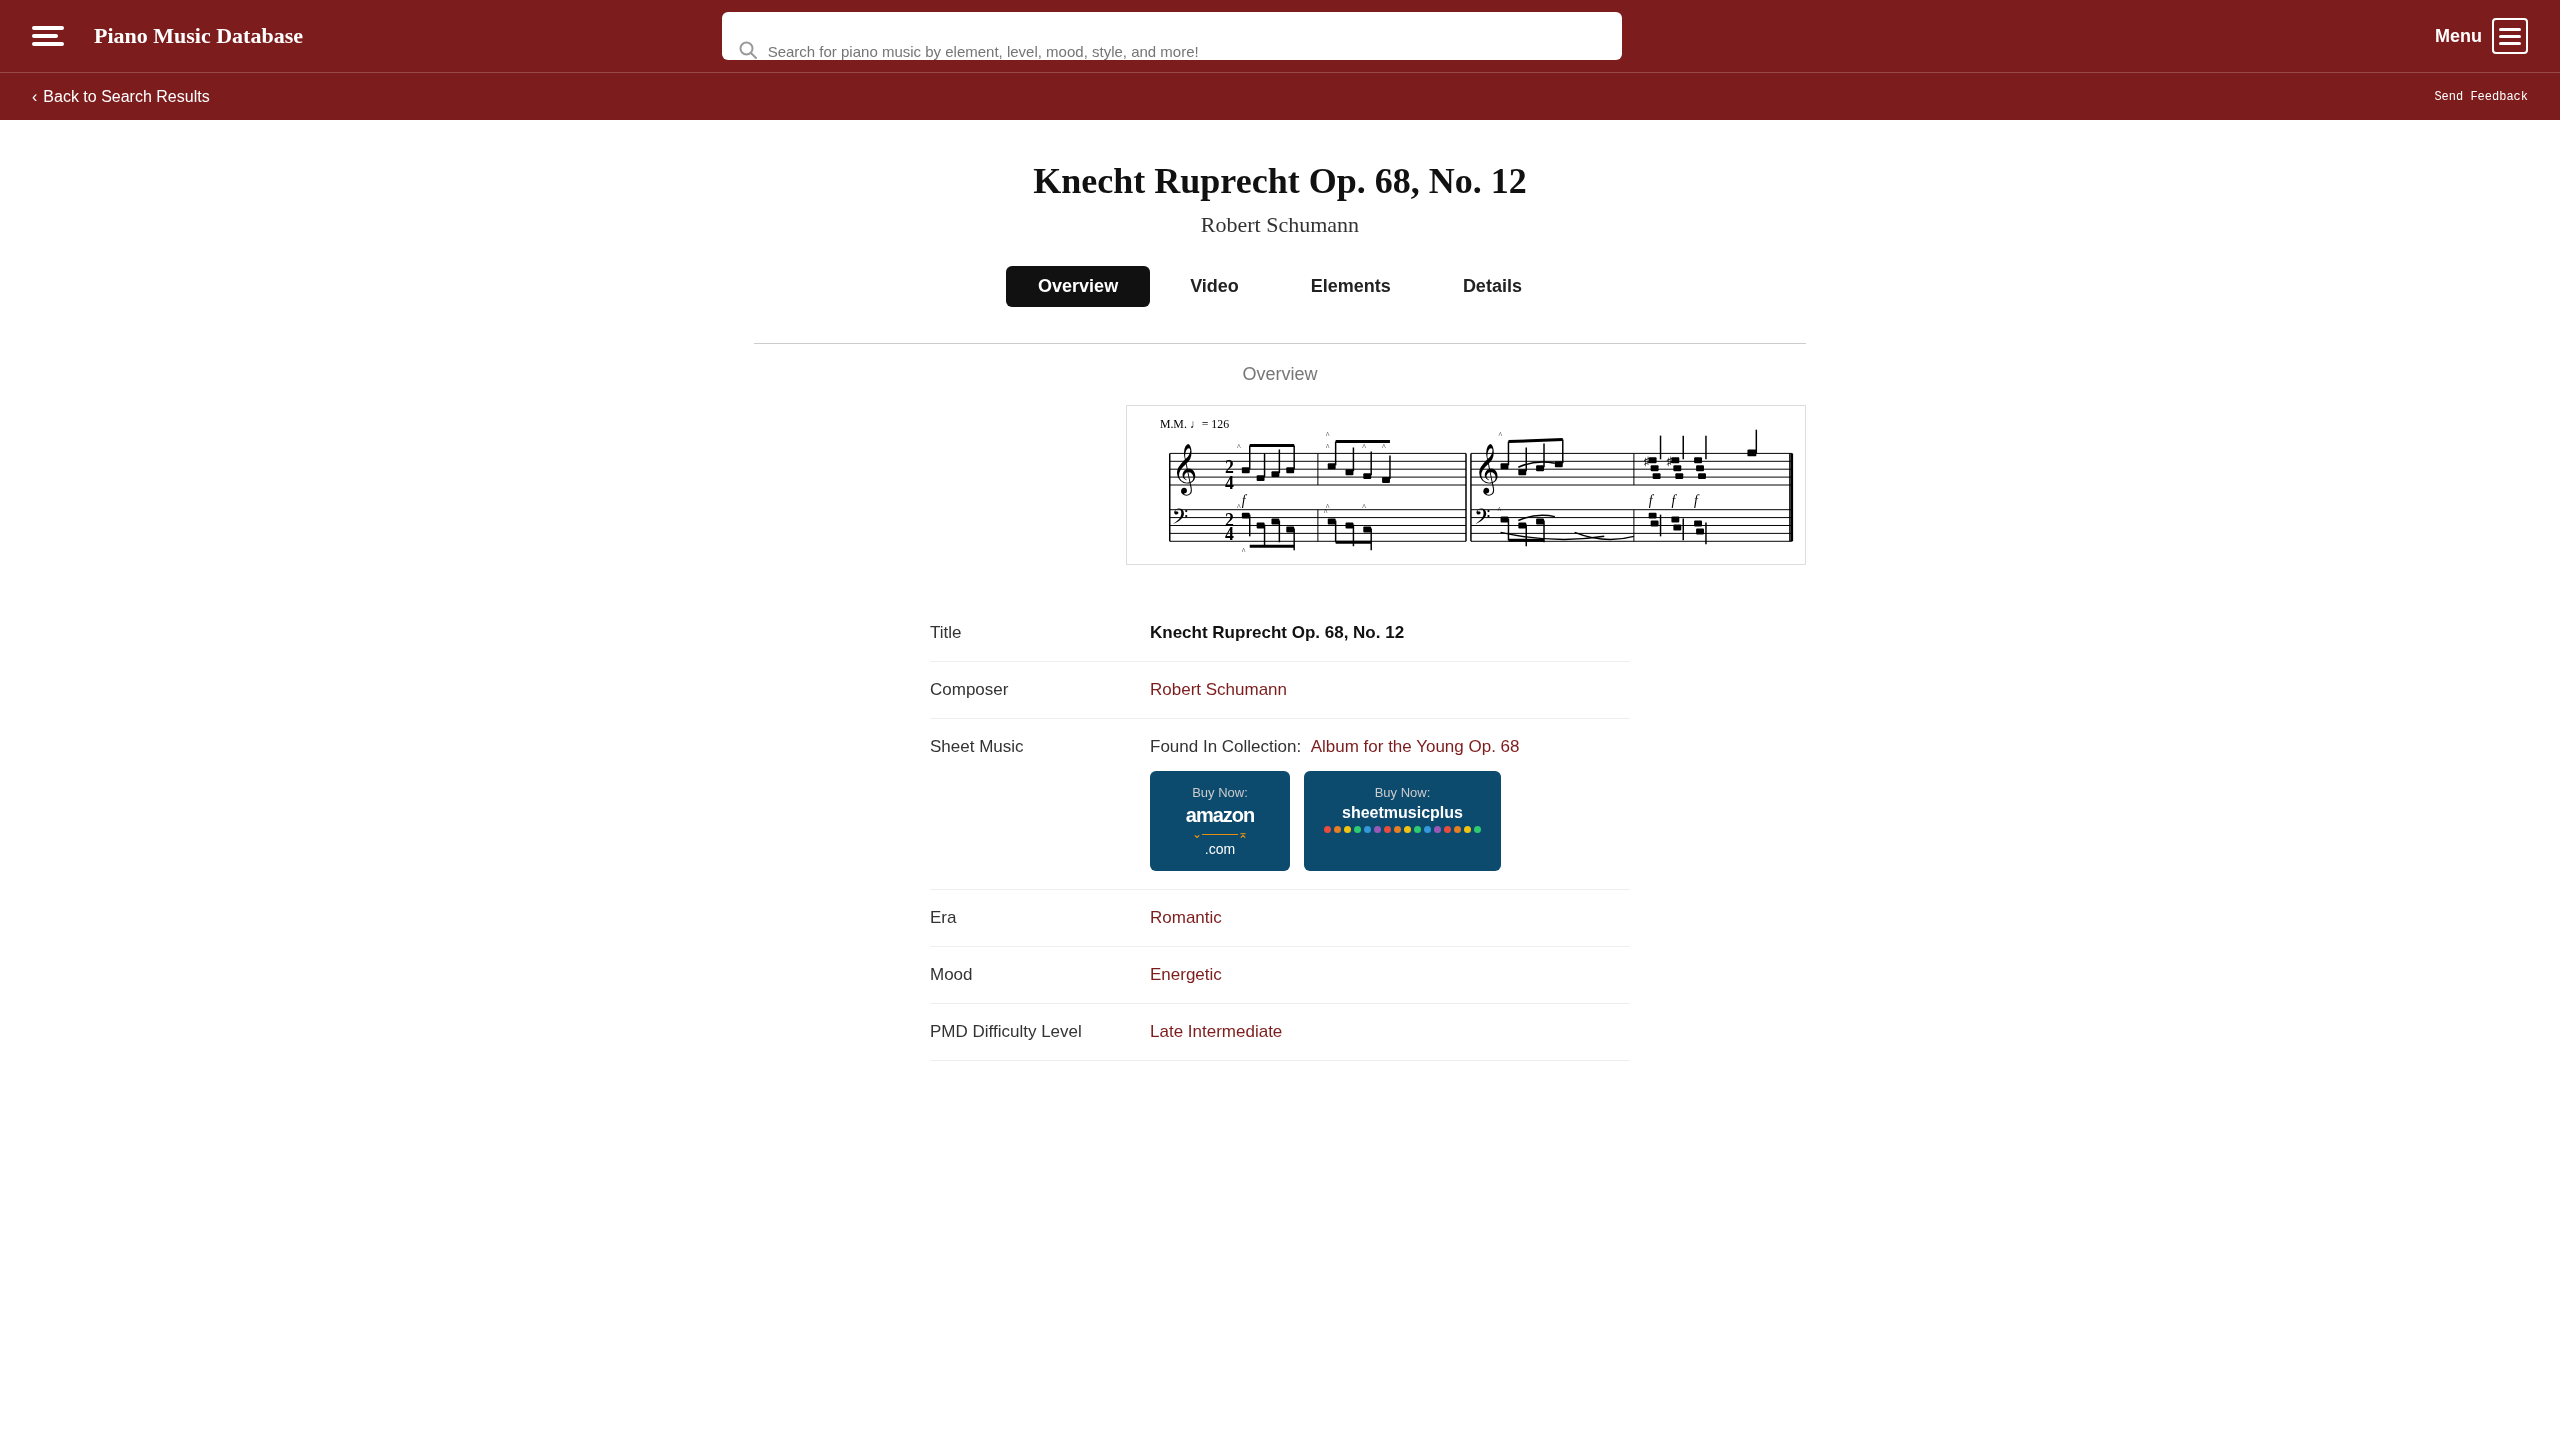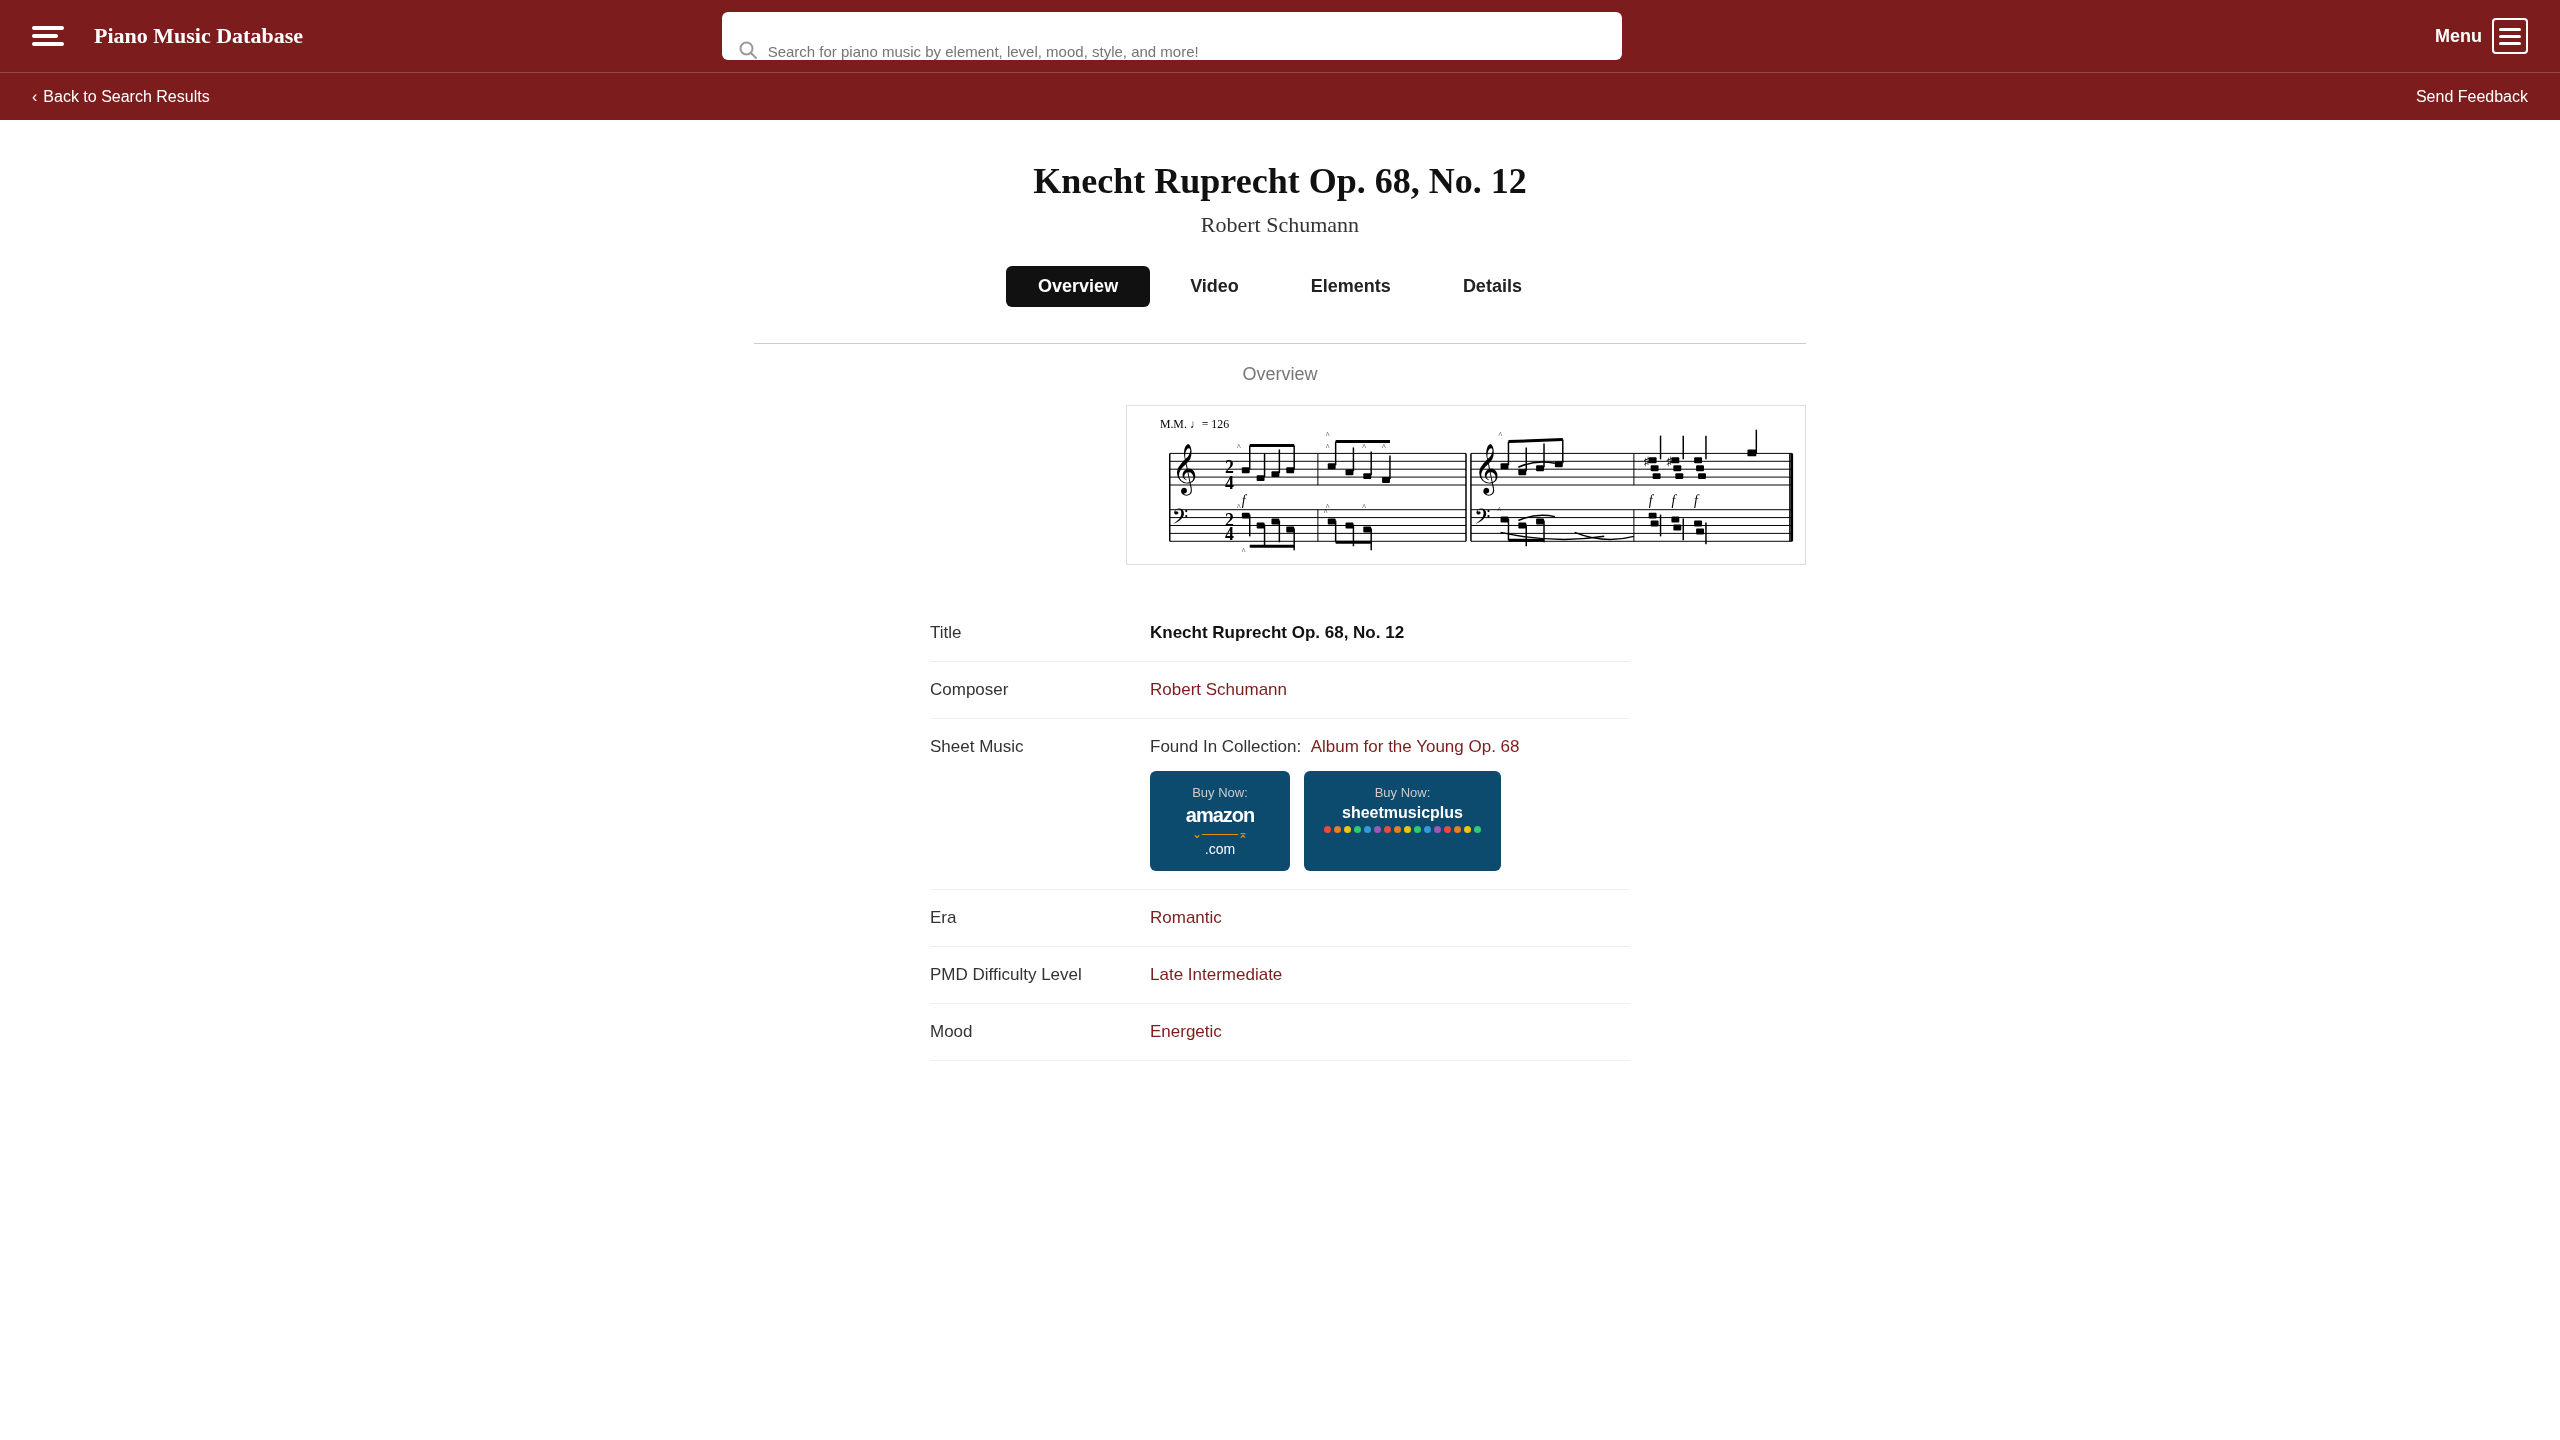--- a/index.html
+++ b/index.html
@@ -118,22 +118,22 @@
       text-decoration: none;
       font-size: 16px;
       font-family: Arial, sans-serif;
       display: flex;
       align-items: center;
       gap: 6px;
     }
     .send-feedback-link {
       color: #fff;
       text-decoration: none;
-      font-size: 16px;
-      font-family: Liberation Sans, sans-serif;
+      font-size: 12px;
+      font-family: Liberation Mono, monospace;
     }
 
     
     .main-content {
       max-width: 1100px;
       margin: 0 auto;
       padding: 40px 24px 60px;
     }
 
     .piece-title {
@@ -627,24 +627,24 @@
           </div>
         </div>
       </div>
 
       <div class="detail-row">
         <span class="detail-label">Era</span>
         <a class="detail-link" href="#">Romantic</a>
       </div>
 
       <div class="detail-row">
+        <span class="detail-label">Mood</span>
+        <a class="detail-link" href="#">Energetic</a>
+      </div>
+
+      <div class="detail-row">
         <span class="detail-label">PMD Difficulty Level</span>
         <a class="detail-link" href="#">Late Intermediate</a>
       </div>
 
-      <div class="detail-row">
-        <span class="detail-label">Mood</span>
-        <a class="detail-link" href="#">Energetic</a>
-      </div>
-
     </div>
   </div>
 </main>
 
 </body></html>

